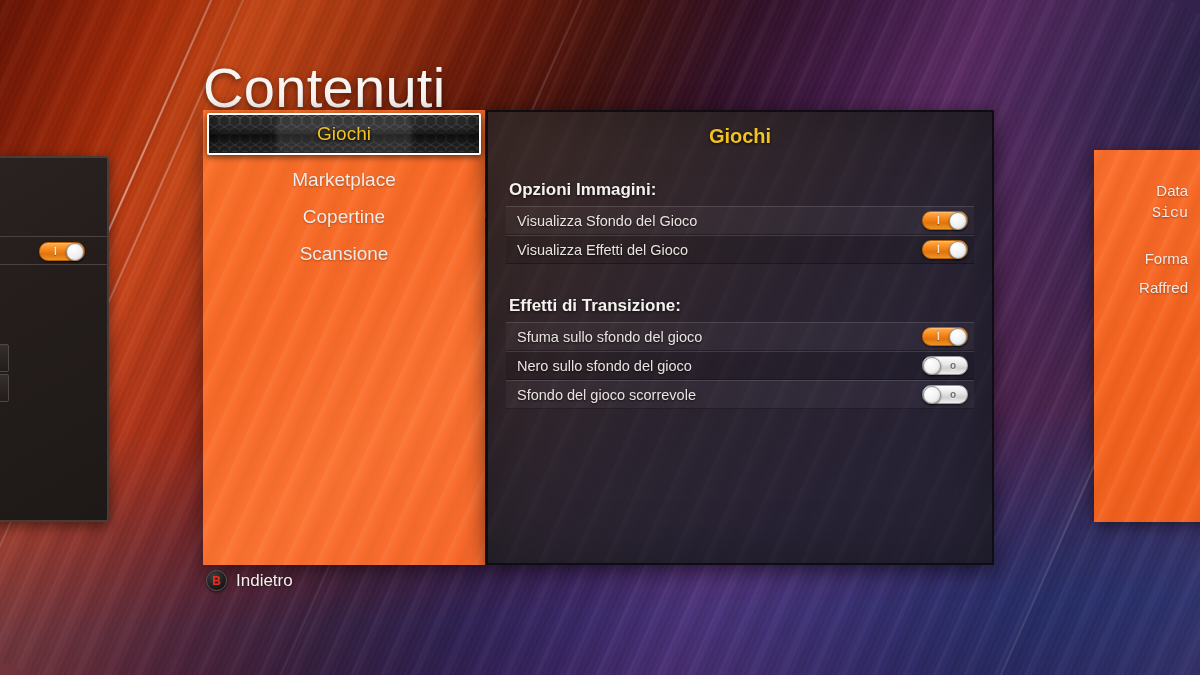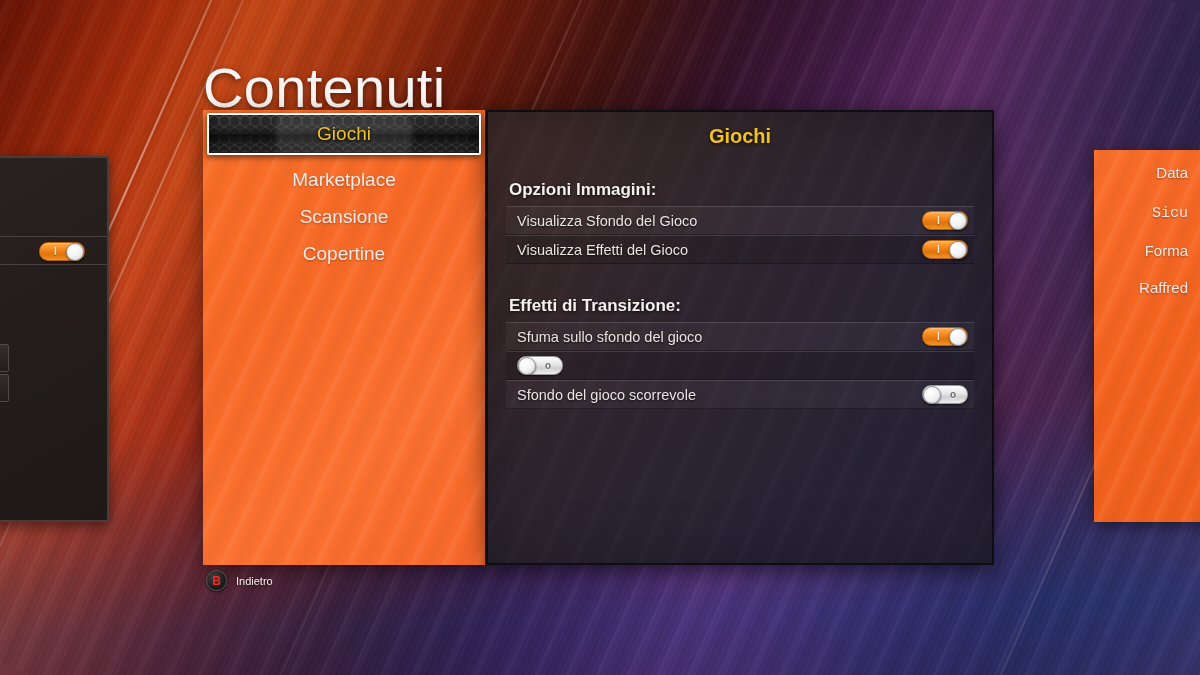--- a/index.html
+++ b/index.html
@@ -252,21 +252,21 @@
   }
   #btn-b{
     width:19px;height:19px;border-radius:50%;
     background:radial-gradient(circle at 35% 28%,#3d3d3d 0%,#1d1d1d 60%,#0a0a0a 100%);
     border:1px solid #555;
     display:flex;align-items:center;justify-content:center;
     color:#ef2b24;font-size:12px;font-weight:bold;
     box-shadow:0 1px 3px rgba(0,0,0,.7);
   }
   #footer .f-label{
-    color:#f4efed;font-size:11px;
+    color:#f4efed;font-size:17px;
     text-shadow:0 1px 3px rgba(0,0,0,.6);
   }
 </style>
 </head>
 <body>
 
 <div id="bg-root">
   <div class="bg-base"></div>
   <div class="bg-base2"></div>
   <div class="streaks"></div>
@@ -286,23 +286,23 @@
       <span class="mark">I</span>
       <span class="knob"></span>
     </div>
   </div>
   <div class="lp-btn" style="top:186px;"></div>
   <div class="lp-btn" style="top:216px;"></div>
 </div>
 
 <div id="right-panel">
   <div class="rp-sheen"></div>
-  <div class="rp-item" style="top:14px;">Data</div>
+  <div class="rp-item" style="top:32px;">Data</div>
   <div class="rp-item" style="top:55px;font-family:Liberation Mono, monospace;">Sicu</div>
-  <div class="rp-item" style="top:92px;padding-left:16px;">Forma</div>
+  <div class="rp-item" style="top:100px;padding-left:16px;">Forma</div>
   <div class="rp-item" style="top:129px;">Raffred</div>
 </div>
 
 <div id="page-title">Contenuti</div>
 
 <div id="sidebar">
   <div class="sb-sheen"></div>
 
   <div class="sb-item selected">
     <svg class="hexgrid" viewBox="0 0 276 38" preserveAspectRatio="none">
@@ -324,24 +324,24 @@
       <rect x="0" y="0" width="276" height="38" fill="url(#hexpat)" mask="url(#hexmaskg)"></rect>
     </svg>
     <span style="position:relative;z-index:3;">Giochi</span>
   </div>
 
   <div class="sb-spacer"></div>
   <div class="sb-item">
     <span>Marketplace</span>
   </div>
   <div class="sb-item">
+    <span>Copertine</span>
+  </div>
+  <div class="sb-item">
     <span>Scansione</span>
-  </div>
-  <div class="sb-item">
-    <span>Copertine</span>
   </div>
 </div>
 
 <div id="main-panel">
   <div class="mp-sheen"></div>
 
   <div id="panel-title">Giochi</div>
 
   <div class="mp-body">
 
@@ -367,20 +367,21 @@
 
     <div class="opt-row alt">
       <span class="opt-label">Sfuma sullo sfondo del gioco</span>
       <div class="toggle on">
         <span class="mark">I</span>
         <span class="knob"></span>
       </div>
     </div>
 
     <div class="opt-row alt2">
+      <span class="opt-label">Nero sullo sfondo del gioco</span>
       <div class="toggle off">
         <span class="mark">o</span>
         <span class="knob"></span>
       </div>
     </div>
 
     <div class="opt-row alt">
       <span class="opt-label">Sfondo del gioco scorrevole</span>
       <div class="toggle off">
         <span class="mark">o</span>

